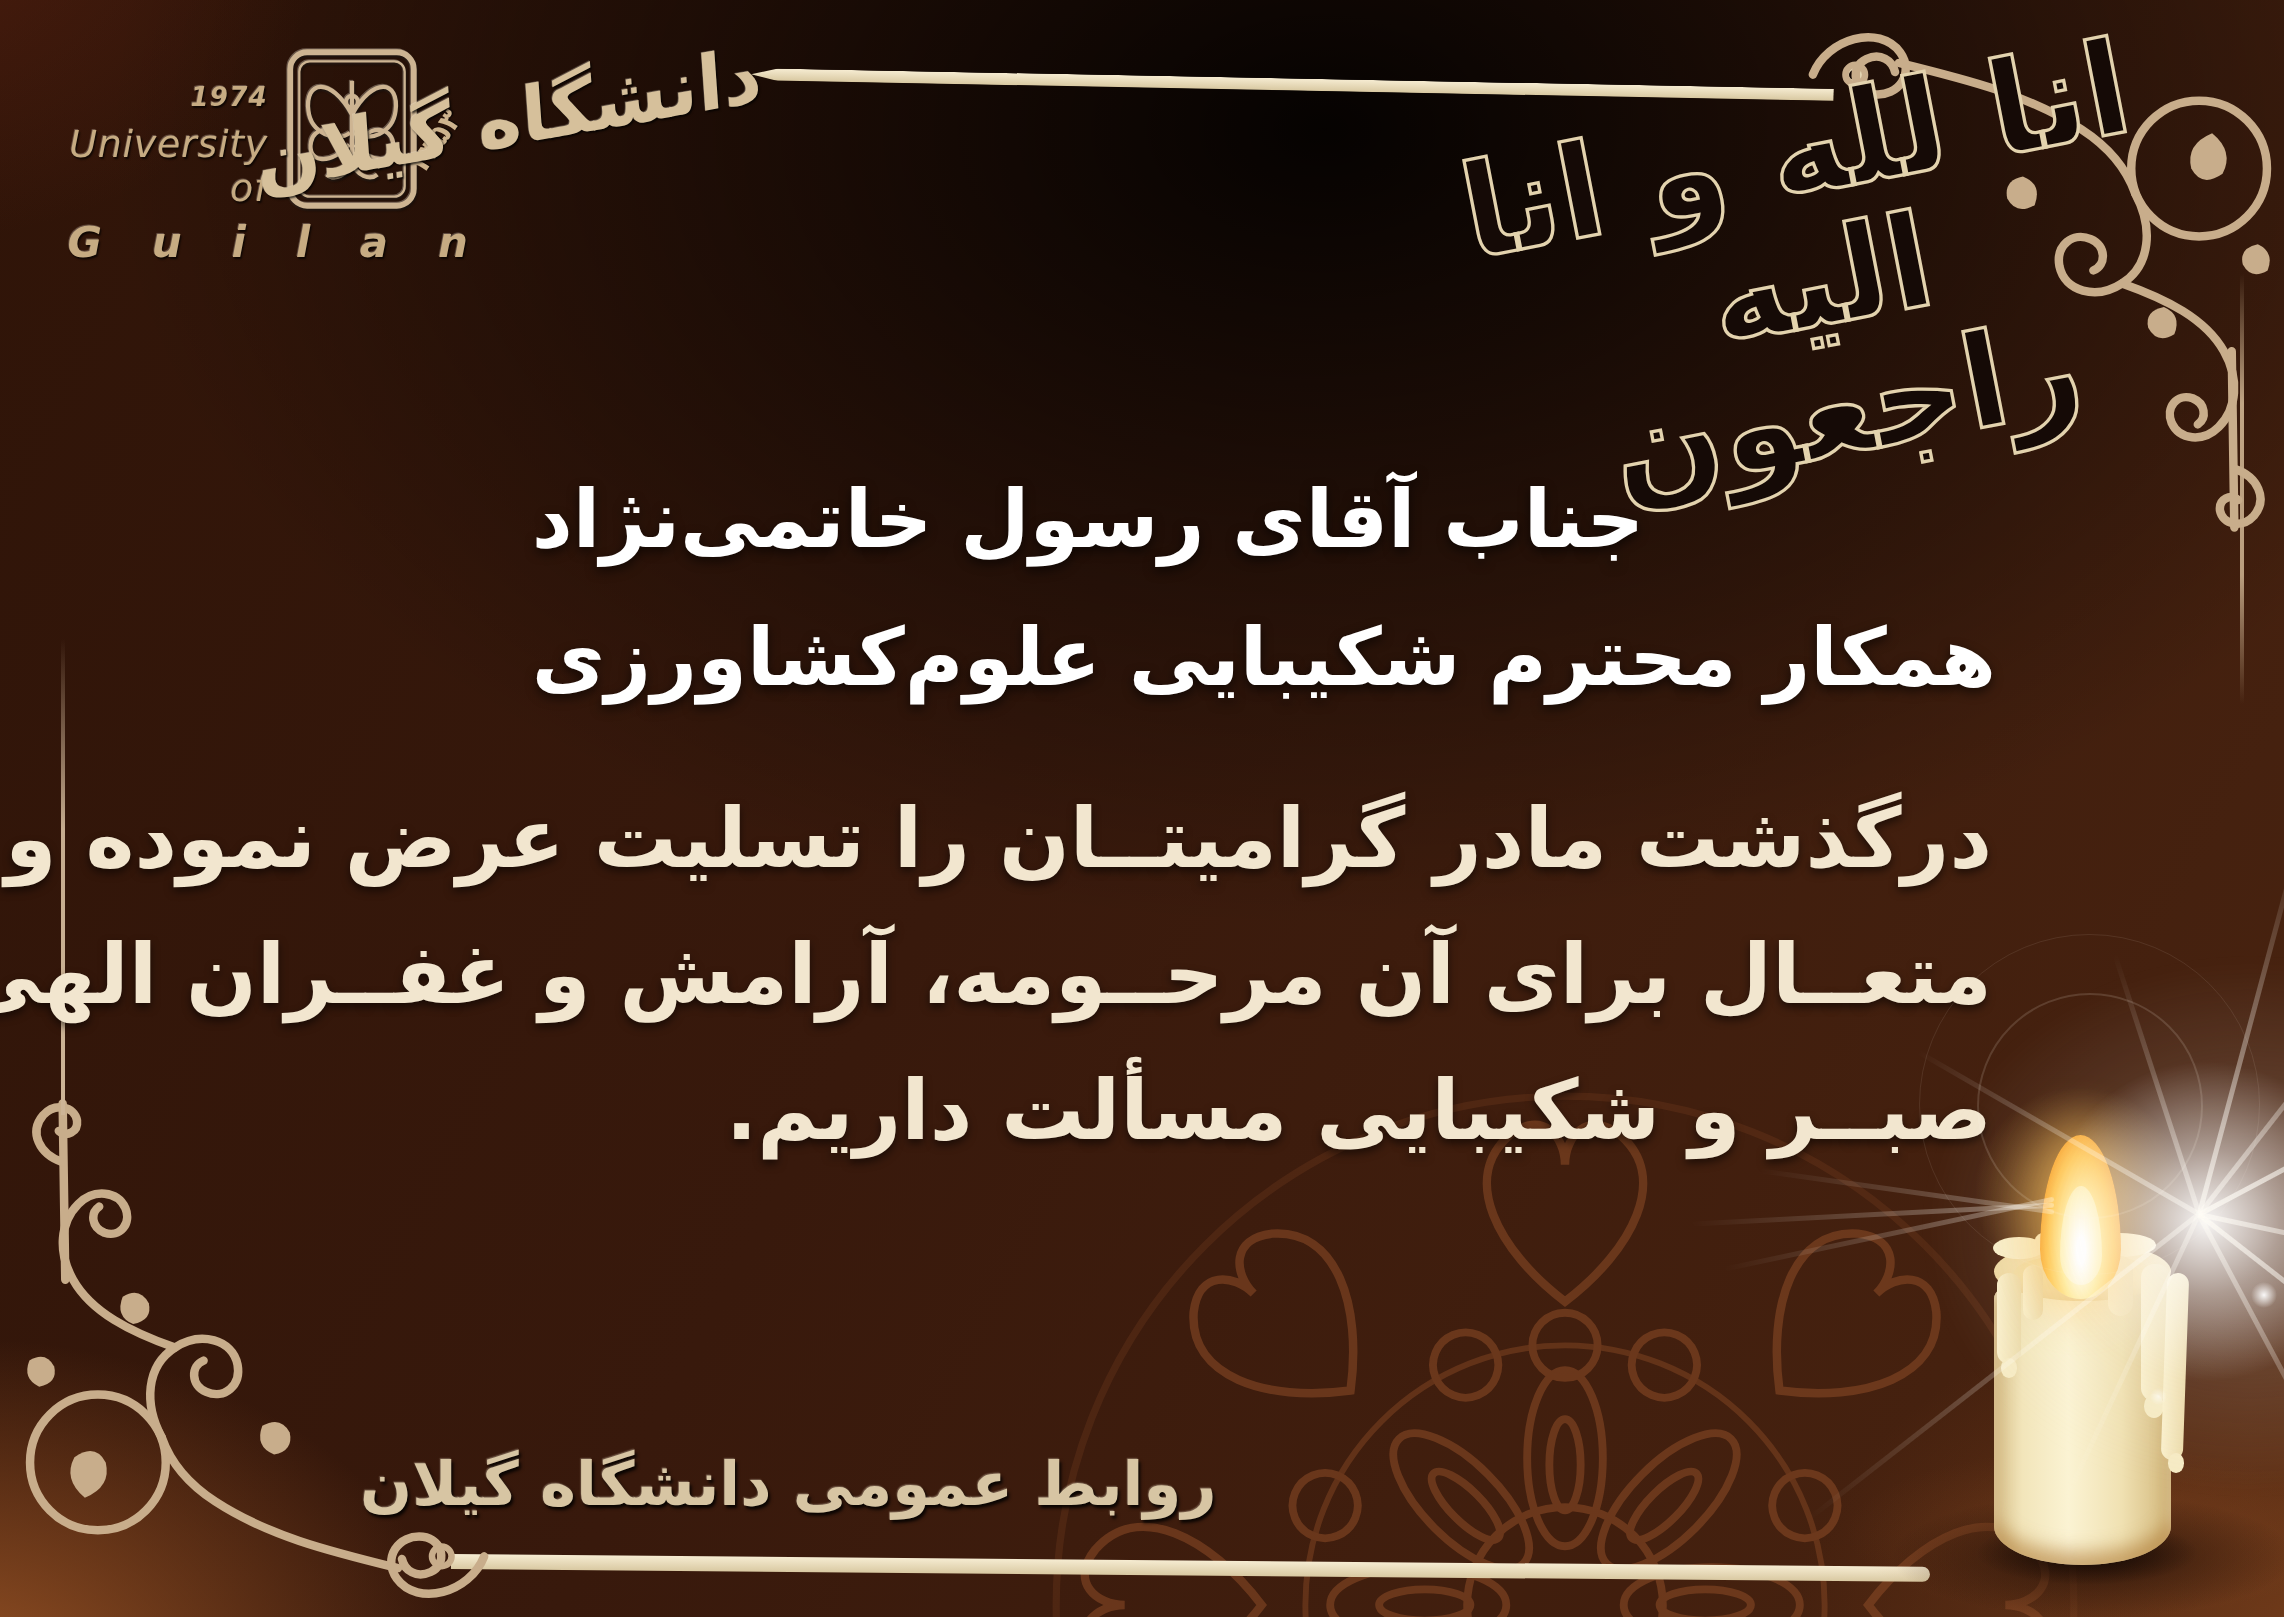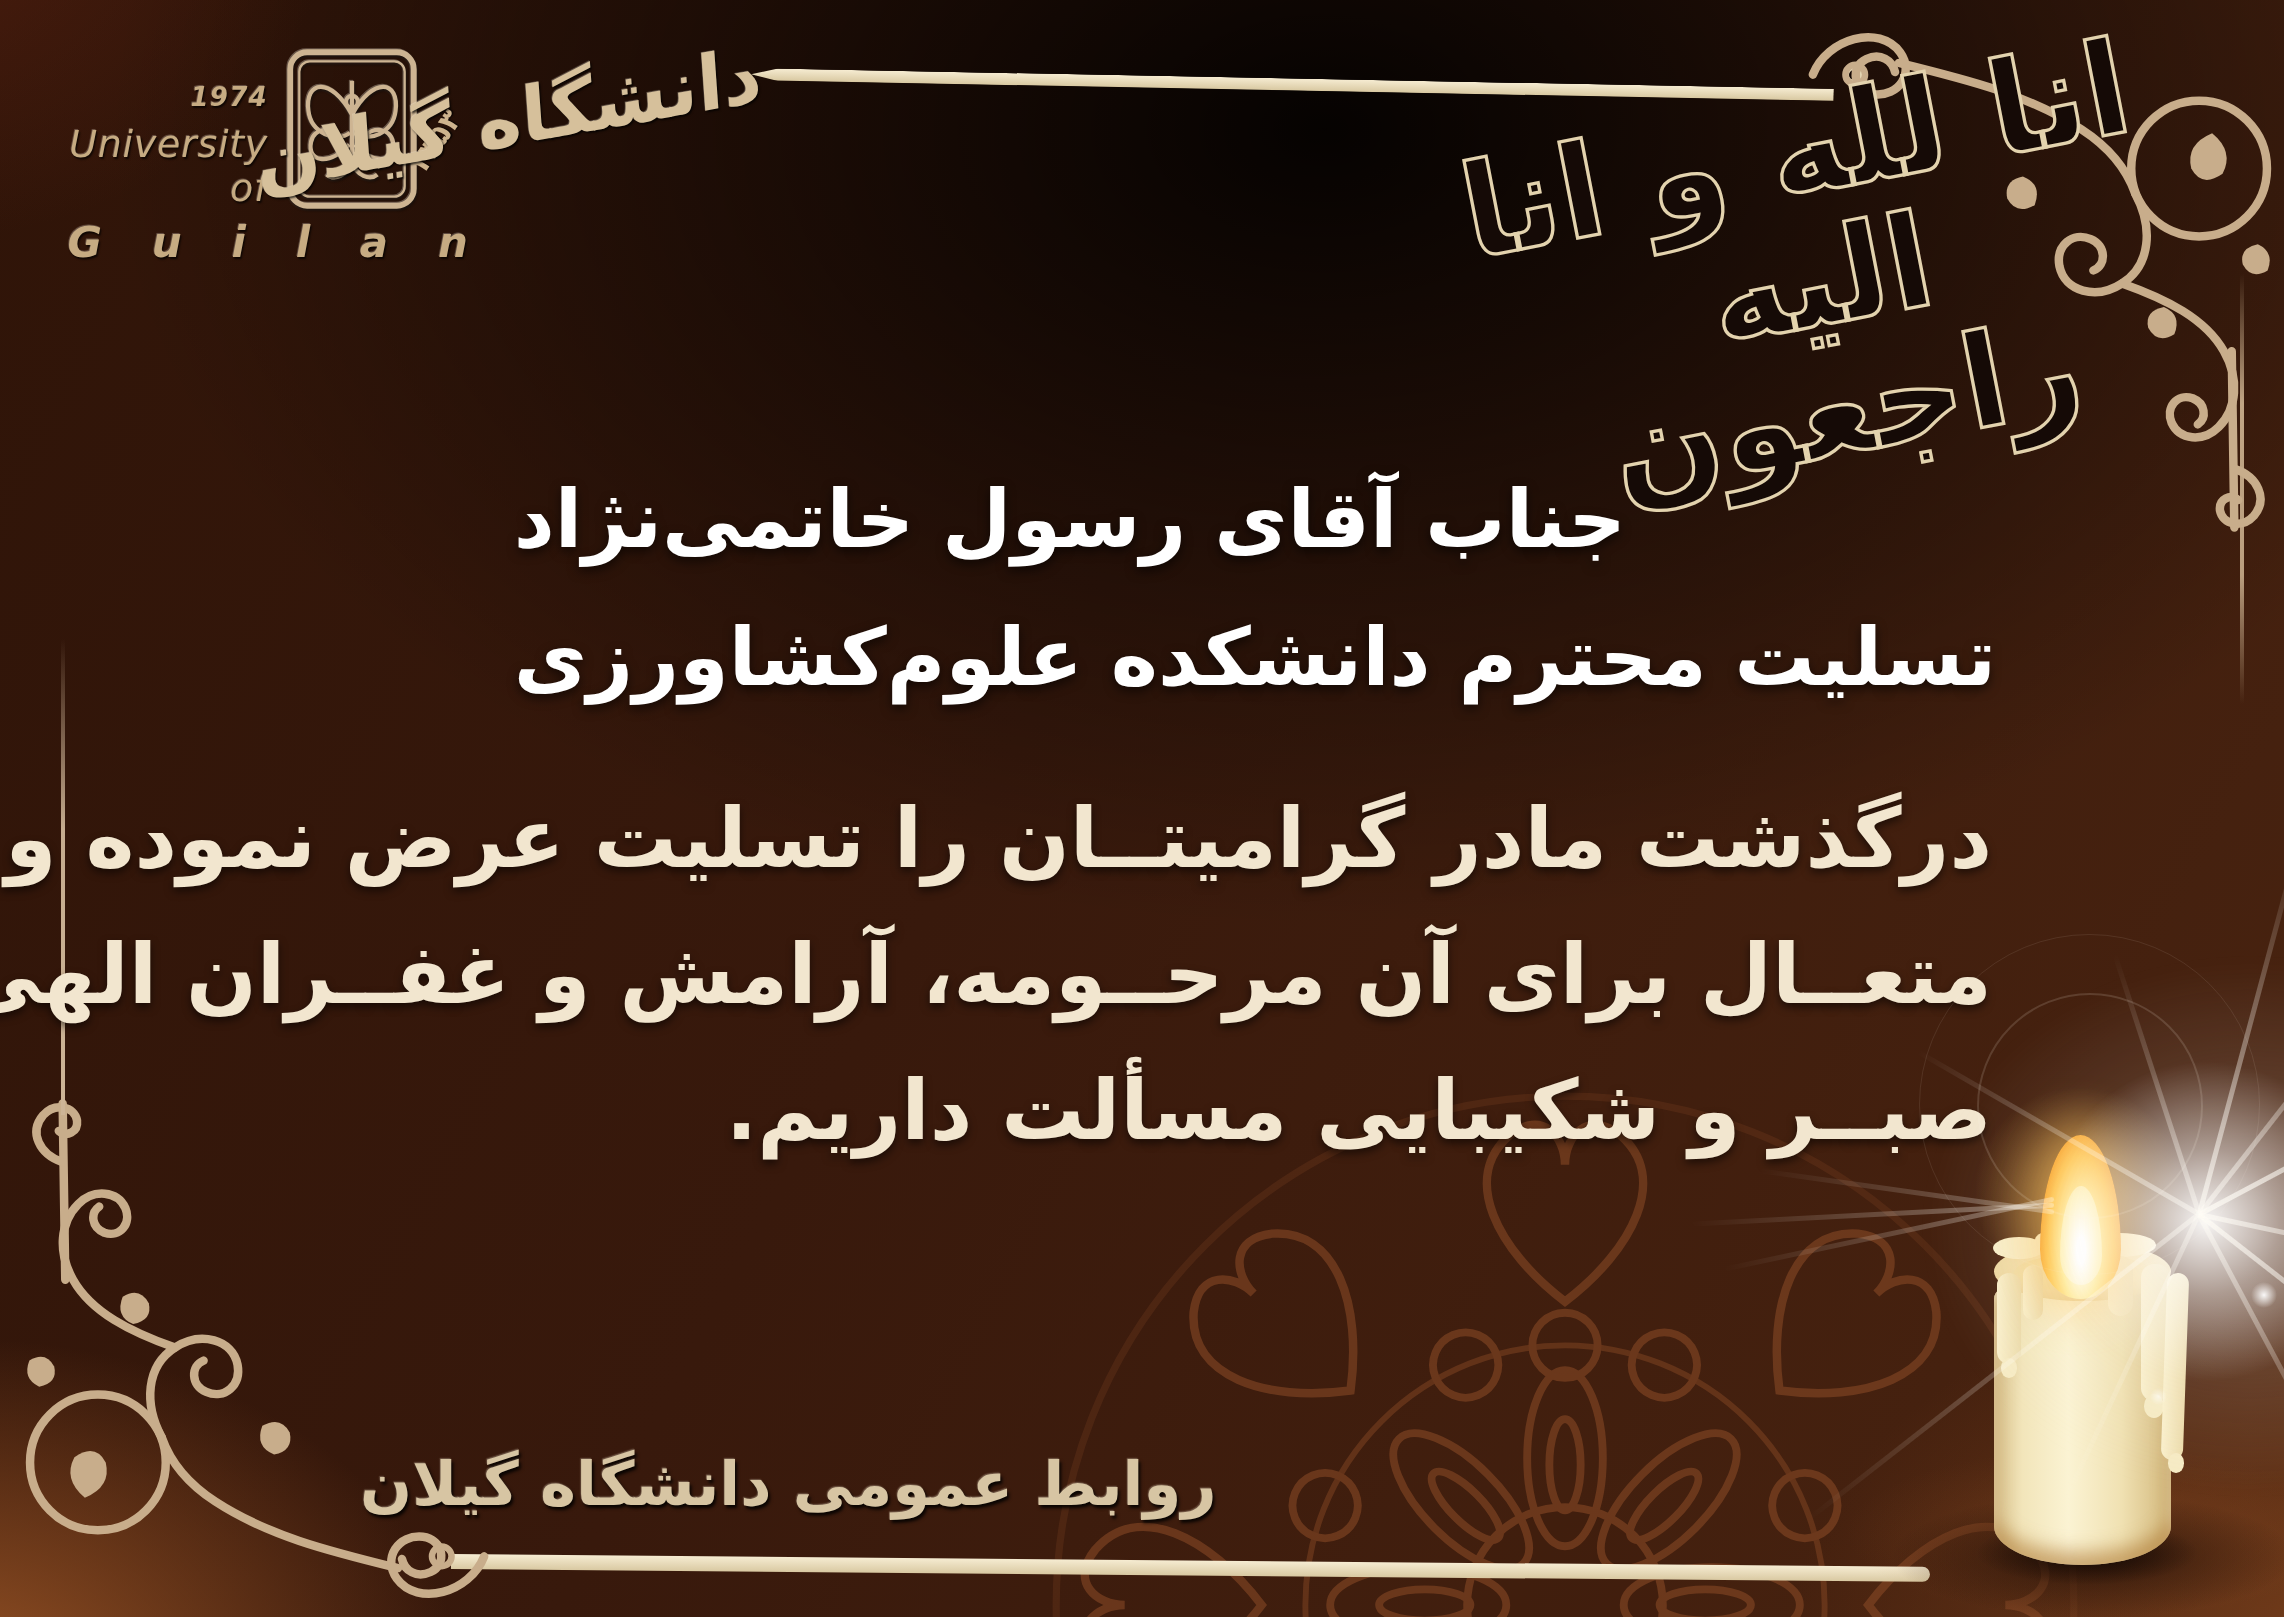--- a/index.html
+++ b/index.html
@@ -195,21 +195,21 @@
         <path d="M103,176 C110,198 130,206 142,196"></path>
       </g>
     </g>
   </svg>
 
   <div class="abs fa-year">۱۳۵۳</div>
   <div class="abs fa-logo">دانشگاه گیلان</div>
 
   <div class="abs header-block">
     <div>جناب آقای رسول خاتمی‌نژاد</div>
-    <div>تسلیت محترم دانشکده علوم‌کشاورزی</div>
+    <div>همکار محترم شکیبایی علوم‌کشاورزی</div>
   </div>
 
   <div class="abs body-block">
     <div>درگذشت مادر گرامیتــان را تسلیت عرض نموده و از درگاه خــداوند</div>
     <div>متعــال برای آن مرحــومه، آرامش و غفــران الهی و برای بازماندگان</div>
     <div>صبــر و شکیبایی مسألت داریم.</div>
   </div>
 
   <div class="abs footer-text">روابط عمومی دانشگاه گیلان</div>
 

